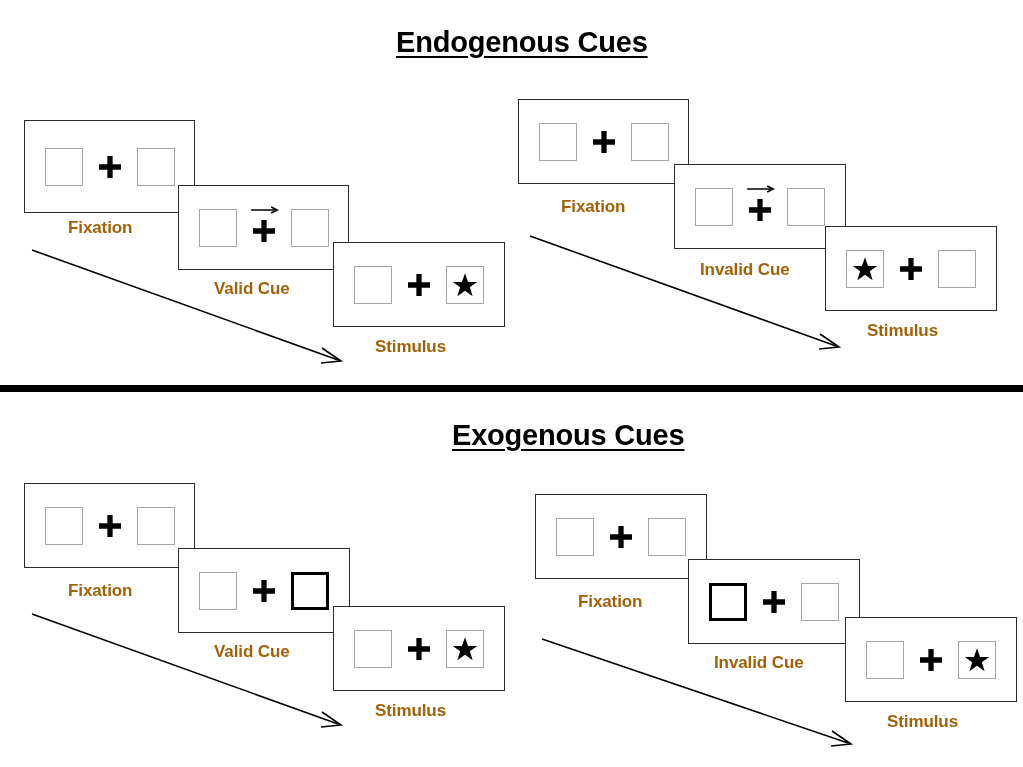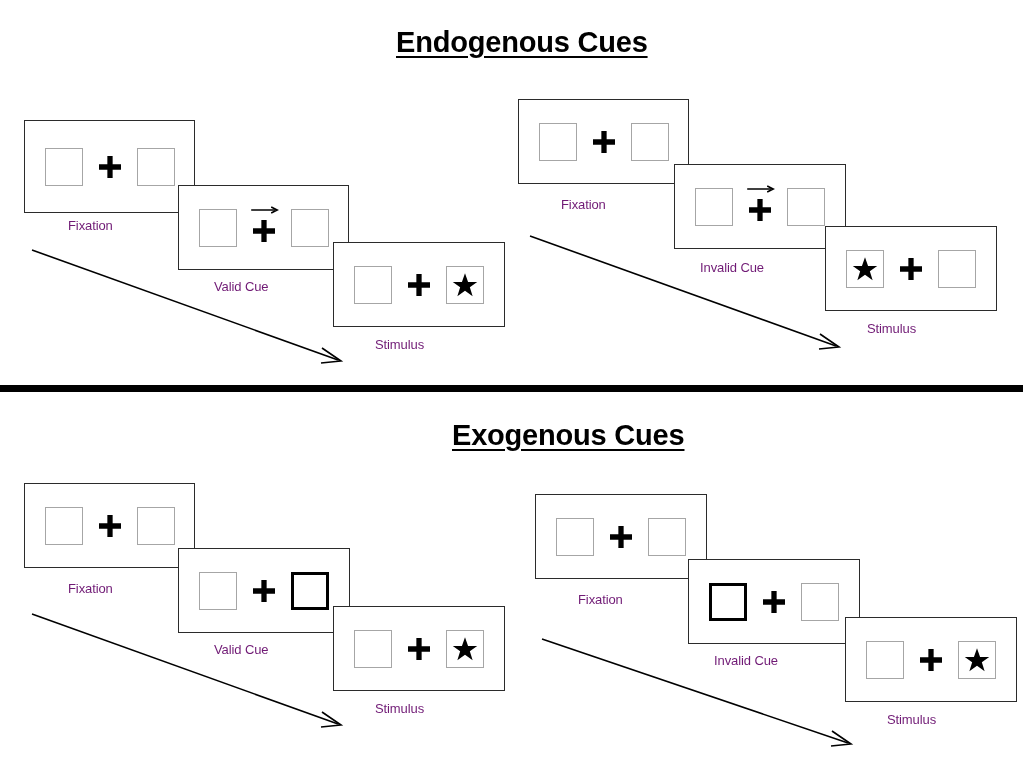--- a/index.html
+++ b/index.html
@@ -109,23 +109,23 @@
     height: 11px;
   }
   .arrow-cue line, .arrow-cue polyline {
     stroke: #000000;
     fill: none;
   }
 
   
   .caption {
     position: absolute;
-    font-size: 13px;
-    font-weight: normal;
-    color: #701a75;
+    font-size: 17px;
+    font-weight: bold;
+    color: #a16207;
     white-space: nowrap;
     letter-spacing: -0.1px;
   }
 
   
   .time-arrow {
     position: absolute;
     overflow: visible;
   }
   .time-arrow line {

